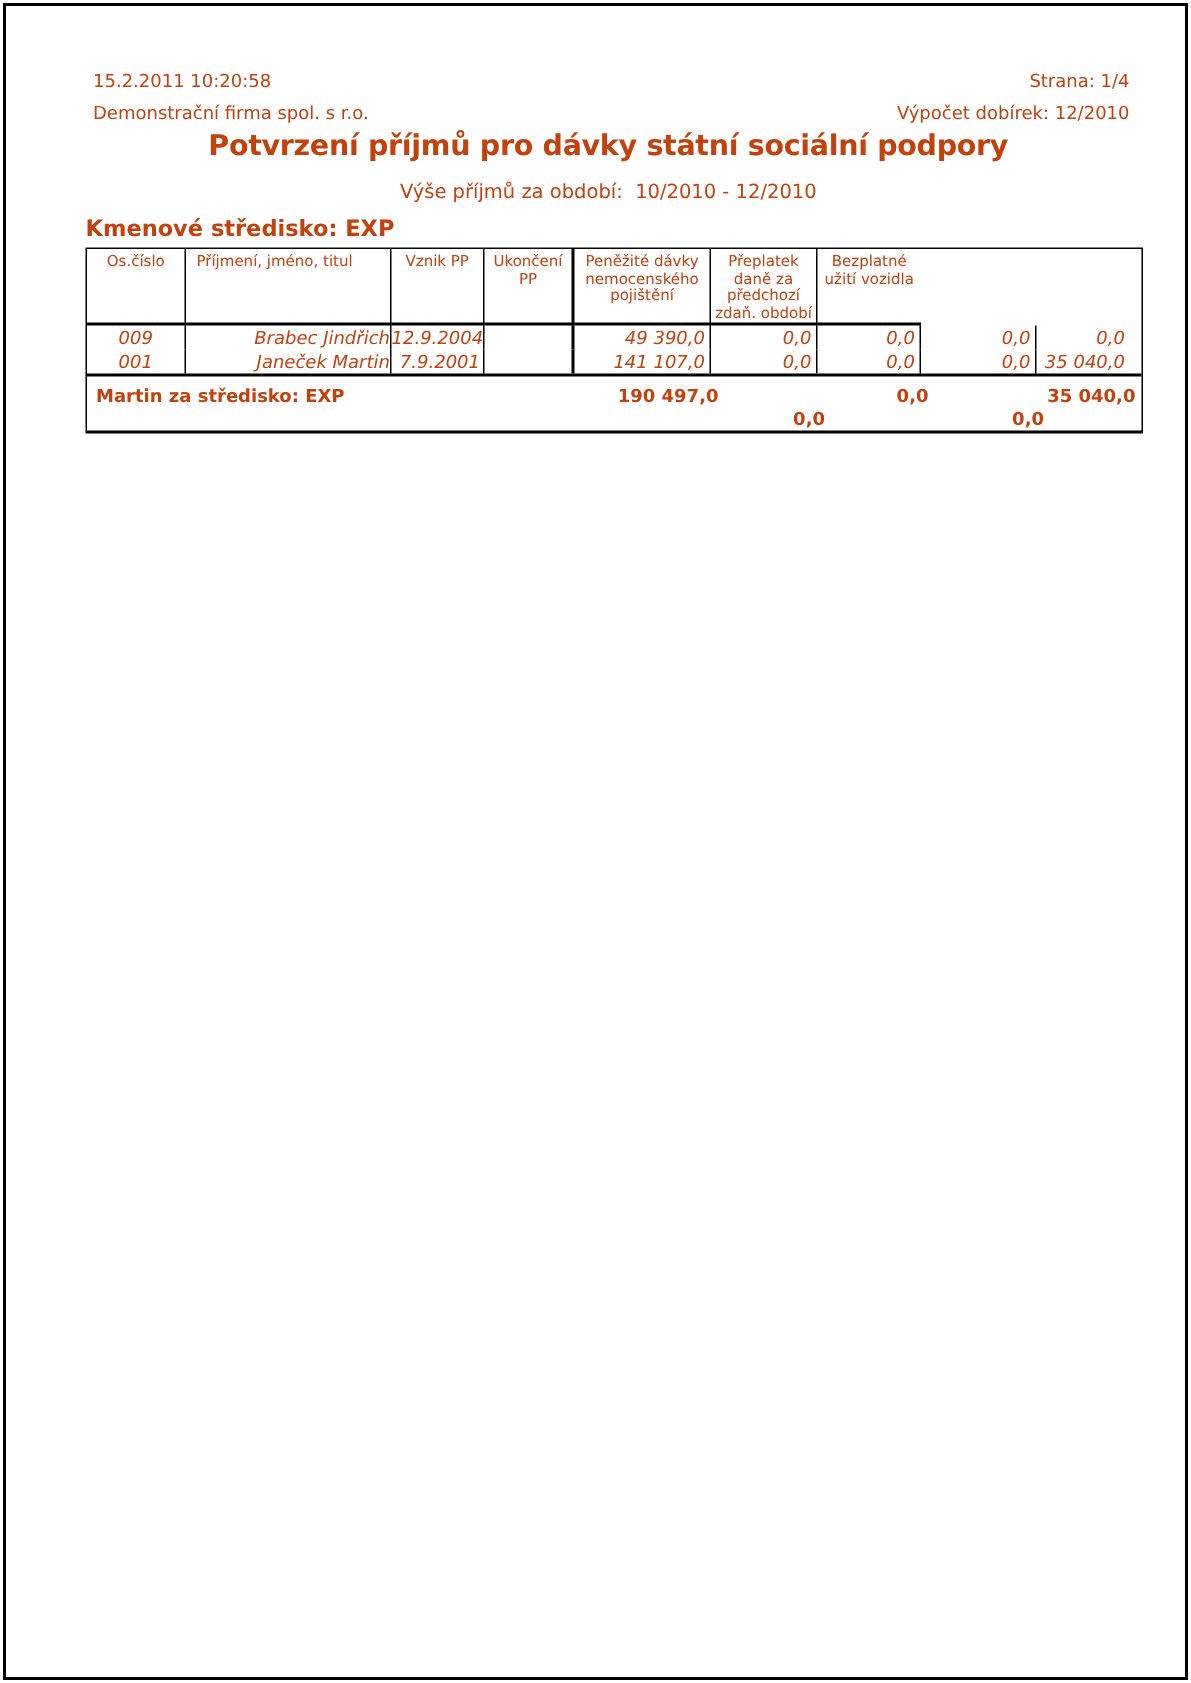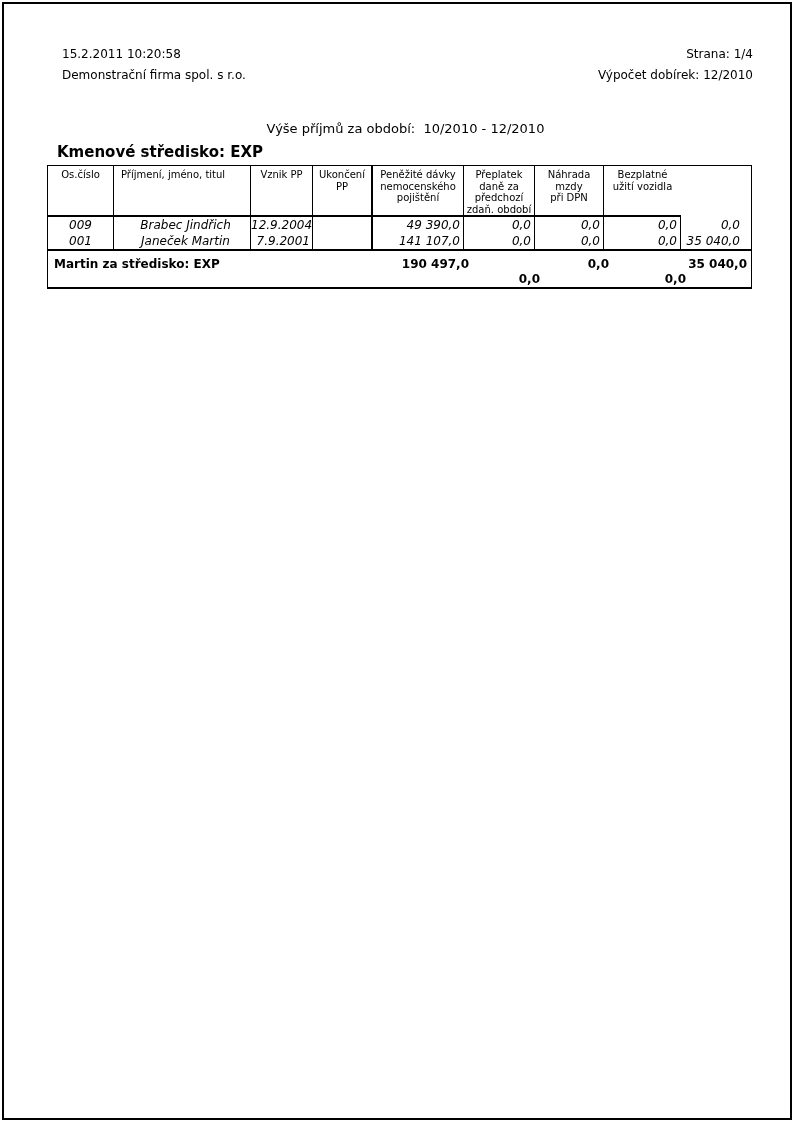--- a/index.html
+++ b/index.html
@@ -1,19 +1,19 @@
 <!DOCTYPE html>
 <html><head>
 <meta charset="utf-8">
 <style>
   html,body{margin:0;padding:0;background:#fff;}
   .page{
     position:relative;
     width:794px;height:1122px;
-    background:#fff;color:#000000;
+    background:#fff;color:#c2410c;
     font-family:"DejaVu Sans","Liberation Sans",sans-serif;
     overflow:hidden;
   }
   .frame{
     position:absolute;inset:2px;
     border:2px solid #000;
     pointer-events:none;
   }
   .abs{position:absolute;}
   .meta{font-size:12px;line-height:14px;white-space:pre;}
@@ -26,21 +26,21 @@
   .subtitle{
     left:57px;top:121px;width:697px;
     text-align:center;font-size:13px;white-space:pre;
   }
   .section{
     left:57px;top:143px;
     font-size:15px;font-weight:bold;white-space:pre;
   }
   
   .tbl{
-    left:47px;top:165px;width:705px;
+    left:57px;top:165px;width:705px;
     border:1px solid #000;border-bottom-width:2px;
     box-sizing:border-box;
   }
   .grid{
     display:grid;
     grid-template-columns:66px 137px 62px 60px 91px 71px 69px 77px 62px;
   }
   .c{
     box-sizing:border-box;
     border-right:1px solid #000;
@@ -58,21 +58,21 @@
   .thead .c.name{text-align:left;padding-left:7px;}
   .trow .c{
     height:16px;
     font-size:12px;line-height:16px;
     white-space:pre;
     font-style:italic;
   }
   .trow .c.num{text-align:right;padding-right:3px;}
   .trow .c.date{text-align:right;padding-right:2px;}
   .trow .c.ctr{text-align:center;}
-  .trow .c.name{text-align:center;padding-left:7px;}
+  .trow .c.name{text-align:right;padding-left:7px;}
   .totals{
     position:relative;
     height:36px;
     border-top:2px solid #000;
     font-size:12px;font-weight:bold;
   }
   .totals span{position:absolute;white-space:pre;line-height:14px;}
   .t-label{left:6px;top:6px;}
   .t-prijmy{right:282px;top:6px;}
   .t-preplatek{right:142px;top:6px;}
@@ -84,40 +84,39 @@
 <body>
 
 <div class="page">
   <div class="frame"></div>
 
   <div class="abs meta" style="left:62px;top:47px;">15.2.2011 10:20:58</div>
   <div class="abs meta" style="right:41px;top:47px;">Strana: 1/4</div>
   <div class="abs meta" style="left:62px;top:68px;">Demonstrační firma spol. s r.o.</div>
   <div class="abs meta" style="right:41px;top:68px;margin-left:40px;">Výpočet dobírek: 12/2010</div>
 
+  <div class="abs title">Potvrzení příjmů pro dávky státní sociální podpory</div>
   <div class="abs subtitle">Výše příjmů za období:  10/2010 - 12/2010</div>
   <div class="abs section">Kmenové středisko: EXP</div>
 
   <div class="abs tbl">
 
     <div class="grid thead">
       <div class="c">Os.číslo</div>
       <div class="c name">Příjmení, jméno, titul</div>
       <div class="c">Vznik PP</div>
       <div class="c thickr">Ukončení
 PP</div>
       <div class="c">Peněžité dávky
 nemocenského
 pojištění</div>
       <div class="c">Přeplatek
 daně za
 předchozí
 zdaň. období</div>
-      <div class="c">Náhrada mzdy
-při DPN</div>
       <div class="c last">Bezplatné
 užití vozidla</div>
     </div>
 
     <div class="grid trow">
       <div class="c ctr">009</div>
       <div class="c name">Brabec Jindřich</div>
       <div class="c date">12.9.2004</div>
       <div class="c thickr"></div>
       <div class="c num">49 390,0</div>

